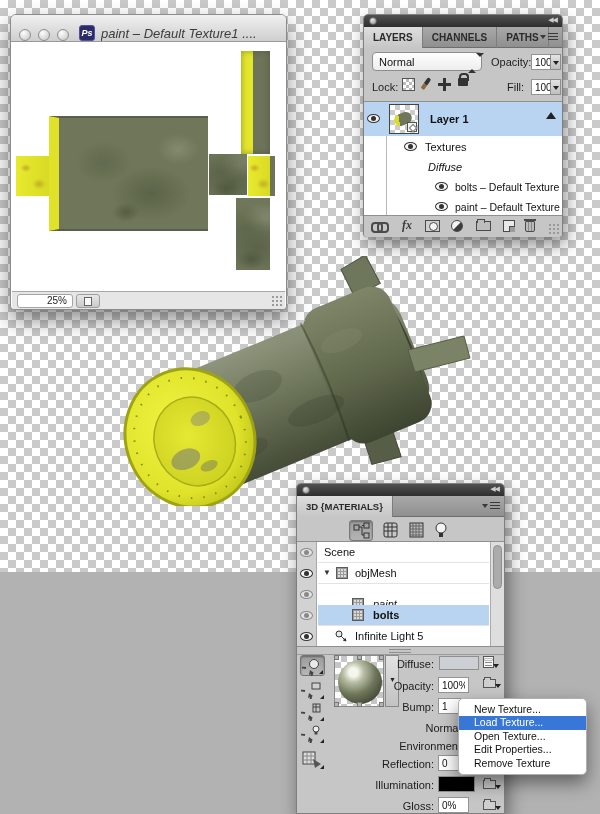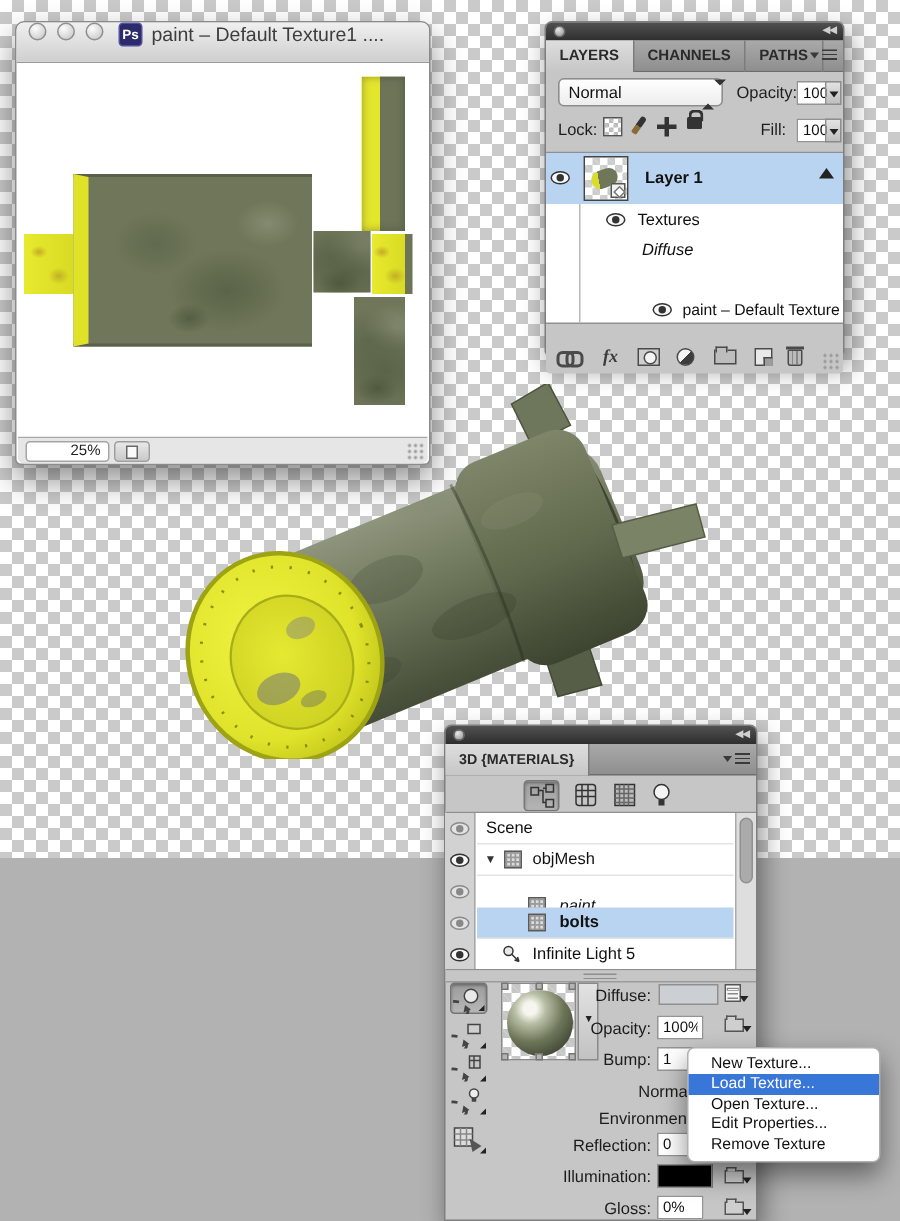--- a/index.html
+++ b/index.html
@@ -13,21 +13,21 @@
       linear-gradient(45deg,#cacaca 25%,transparent 25%,transparent 75%,#cacaca 75%),
       linear-gradient(45deg,#cacaca 25%,transparent 25%,transparent 75%,#cacaca 75%);
     background-size:16px 16px; background-position:0 0,8px 8px; }
   .gray-bg { left:0; top:572px; width:600px; height:242px; background:#b2b2b2; }
 
   
   .doc-window { left:10px; top:14px; width:277px; height:296px; background:#fff;
     border:1px solid #8b8b8b; border-radius:6px 6px 4px 4px; box-shadow:0 10px 22px rgba(0,0,0,.45); }
   .doc-titlebar { left:0; top:0; width:100%; height:27px; border-radius:5px 5px 0 0;
     background:linear-gradient(#f0f0f0,#cfcfcf); border-bottom:1px solid #9a9a9a;
-    display:flex; align-items:flex-start; padding:0 8px; }
+    display:flex; align-items:flex-end; padding:0 8px;font-style:italic; }
   .traffic { width:12px; height:12px; border-radius:50%; border:1px solid #8f8f8f;
     background:radial-gradient(circle at 35% 30%,#fdfdfd,#c2c2c2); margin-right:7px; }
   .ps-icon { width:16px; height:16px; background:#2b2a6b; border:1px solid #52519c; border-radius:3px;
     color:#fff; font-size:9px; font-weight:bold; text-align:center; line-height:14px; margin:0 6px 0 3px; }
   .doc-title { font-size:13px; color:#3d3d3d; white-space:nowrap; overflow:hidden; }
   .doc-canvas { left:1px; top:28px; width:273px; height:248px; background:#fff; overflow:hidden; }
   .uv { position:absolute; }
   .uv-green { background:
       radial-gradient(40px 30px at 30% 40%, rgba(85,95,70,.55), transparent 70%),
       radial-gradient(55px 38px at 62% 68%, rgba(70,80,55,.5), transparent 72%),
@@ -93,21 +93,21 @@
   .thumb { position:absolute; left:25px; top:2px; width:30px; height:30px; border:1px solid #444; background-color:#fff;
     background-image:linear-gradient(45deg,#ccc 25%,transparent 25%,transparent 75%,#ccc 75%),
       linear-gradient(45deg,#ccc 25%,transparent 25%,transparent 75%,#ccc 75%);
     background-size:10px 10px; background-position:0 0,5px 5px; }
   .thumb-obj { position:absolute; left:4px; top:8px; width:18px; height:12px; border-radius:6px;
     background:linear-gradient(100deg,#d8dc2c 0 30%,#6f7659 30%); transform:rotate(-20deg); }
   .badge3d { position:absolute; right:1px; bottom:1px; width:10px; height:10px; background:#f2f2f2; border:1px solid #555; }
   .badge3d::after { content:""; position:absolute; left:2px; top:2px; width:4px; height:4px; background:#fff; border:1px solid #777; transform:rotate(45deg); }
   .scroll-up { position:absolute; right:6px; top:10px; width:0; height:0;
     border-left:5px solid transparent; border-right:5px solid transparent; border-bottom:7px solid #222; }
-  .bottombar { left:0; top:213px; width:198px; height:21px; background:#c6c6c6; border-radius:0 0 3px 3px;padding-left:20px; }
+  .bottombar { left:0; top:201px; width:198px; height:21px; background:#c6c6c6; border-radius:0 0 3px 3px;padding-left:20px; }
   .bicon { position:absolute; top:4px; }
 
   
   .ic-transp { width:13px; height:13px; border:1px solid #555; background-color:#fff;
     background-image:linear-gradient(45deg,#bbb 25%,transparent 25%,transparent 75%,#bbb 75%),
       linear-gradient(45deg,#bbb 25%,transparent 25%,transparent 75%,#bbb 75%);
     background-size:6px 6px; background-position:0 0,3px 3px; }
   .ic-brush { width:4px; height:13px; background:linear-gradient(#333 0 55%,#8a6a3a 55%); border-radius:2px 2px 1px 1px; transform:rotate(35deg); }
   .ic-move { width:13px; height:13px; position:relative; }
   .ic-move::before { content:""; position:absolute; left:5px; top:0; width:3px; height:13px; background:#333; }
@@ -303,20 +303,24 @@
       <span class="name" style="position:absolute; left:66px; top:11px; font-weight:bold;">Layer 1</span>
       <span class="scroll-up"></span>
     </div>
     <div class="lrow" style="top:55px; height:20px;">
       <span class="name" style="position:absolute; left:64px; top:4px; font-style:italic;">Diffuse</span>
     </div>
     <div class="lrow" style="top:34px; height:21px;">
       <span class="eye" style="position:absolute; left:40px; top:6px;"></span>
       <span class="name" style="position:absolute; left:61px; top:5px;">Textures</span>
     </div>
+    <div class="lrow" style="top:75px; height:20px;">
+      <span class="eye" style="position:absolute; left:71px; top:5px;"></span>
+      <span class="name" style="position:absolute; left:91px; top:4px; font-size:10.5px;">bolts – Default Texture</span>
+    </div>
     <div class="lrow" style="top:95px; height:20px;">
       <span class="eye" style="position:absolute; left:71px; top:5px;"></span>
       <span class="name" style="position:absolute; left:91px; top:4px; font-size:10.5px;">paint – Default Texture</span>
     </div>
   </div>
 
   <div class="abs bottombar">
     <span class="bicon" style="left:7px; top:6px;">
         <span class="ic-link" style="display:block;"></span>
       </span>

